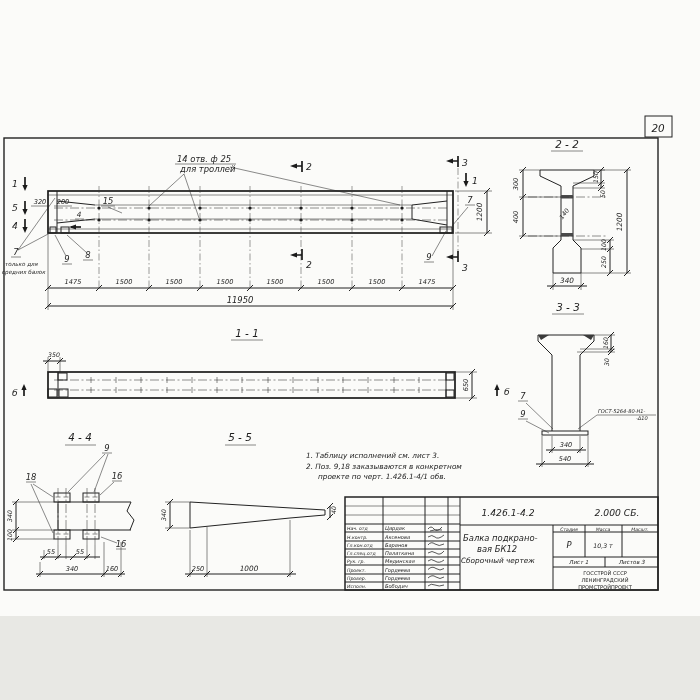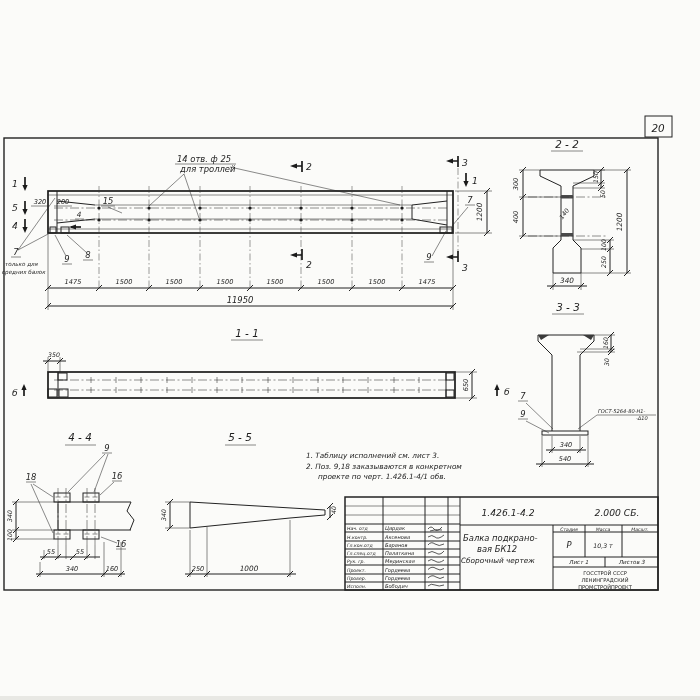--- a/index.html
+++ b/index.html
@@ -1,16 +1,16 @@
 <!DOCTYPE html>
 <html><head>
 <meta charset="utf-8">
 <style>
   html,body{margin:0;padding:0;background:#e8e8e4;}
-  .sheet{position:relative;width:700px;height:696px;background:#fbfbf9;margin:0 auto;overflow:hidden;}
+  .sheet{position:relative;width:700px;height:616px;background:#fbfbf9;margin:0 auto;overflow:hidden;}
   svg{position:absolute;left:0;top:0;}
   svg text{font-family:"DejaVu Sans",sans-serif;font-style:italic;fill:#1d1d1d;}
   .ln{stroke:#232323;fill:none;stroke-width:1;}
   .lk{stroke:#1a1a1a;fill:none;stroke-width:1.7;}
   .lt{stroke:#2a2a2a;fill:none;stroke-width:.55;}
   .cl{stroke:#333;fill:none;stroke-width:.55;stroke-dasharray:9 2.5 2 2.5;}
   .gd{stroke:#3a3a3a;fill:none;stroke-width:.5;stroke-dasharray:7 2.5 1.5 2.5;}
   .sig{stroke:#2f2f2f;fill:none;stroke-width:.8;}
   .hole{fill:#1d1d1d;}
   .pad{fill:#3a3a3a;}

